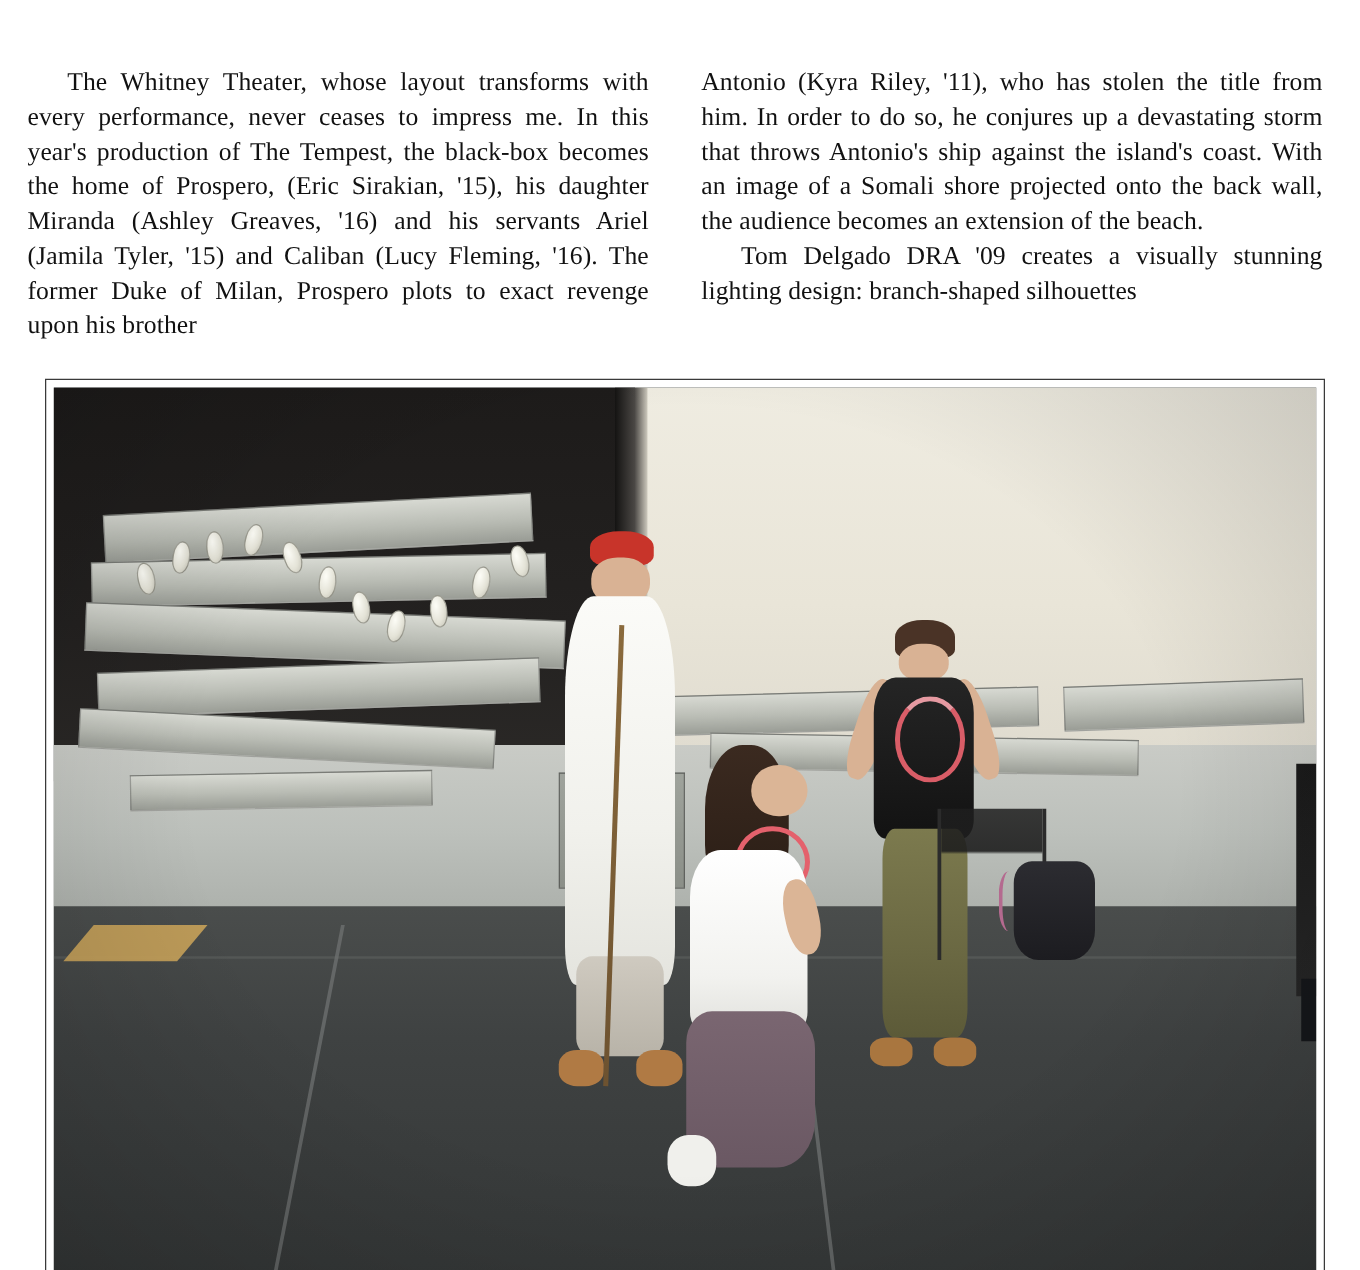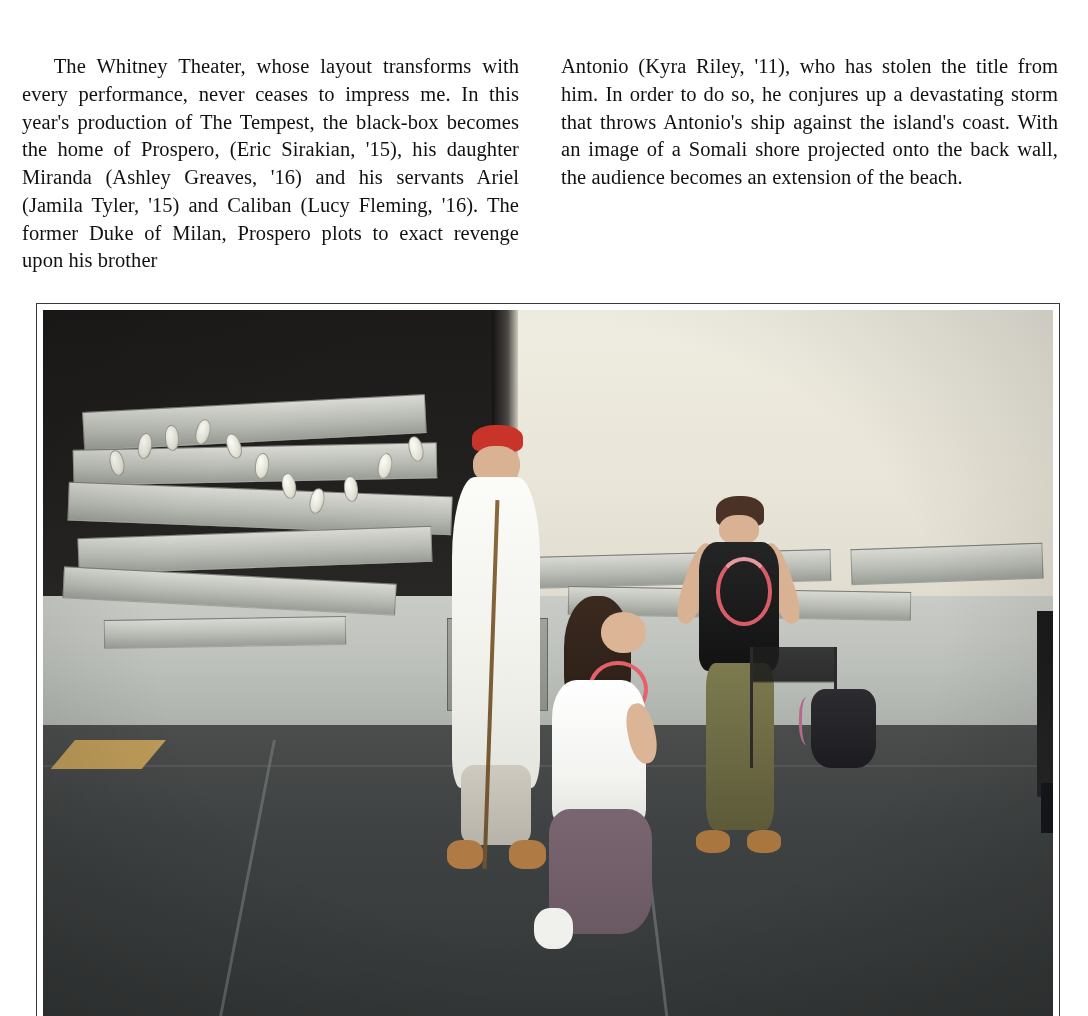--- a/index.html
+++ b/index.html
@@ -367,20 +367,21 @@
 <div class="page">
 
   <div class="article-columns">
 
     <div class="column">
       <p class="indent-first">The Whitney Theater, whose layout transforms with every performance, never ceases to impress me. In this year's production of The Tempest, the black-box becomes the home of Prospero, (Eric Sirakian, '15), his daughter Miranda (Ashley Greaves, '16) and his servants Ariel (Jamila Tyler, '15) and Caliban (Lucy Fleming, '16). The former Duke of Milan, Prospero plots to exact revenge upon his brother</p>
     </div>
 
     <div class="column">
       <p>Antonio (Kyra Riley, '11), who has stolen the title from him. In order to do so, he conjures up a devastating storm that throws Antonio's ship against the island's coast. With an image of a Somali shore projected onto the back wall, the audience becomes an extension of the beach.</p>
+      <p>Tom Delgado DRA '09 creates a visually stunning lighting design: branch-shaped silhouettes</p>
     </div>
 
   </div>
 
   <figure class="figure-wrap" style="margin:0;">
     <div class="photo">
 
       <div class="backdrop-dark"></div>
       <div class="backdrop-screen"></div>
       <div class="backdrop-screen-edge"></div>

